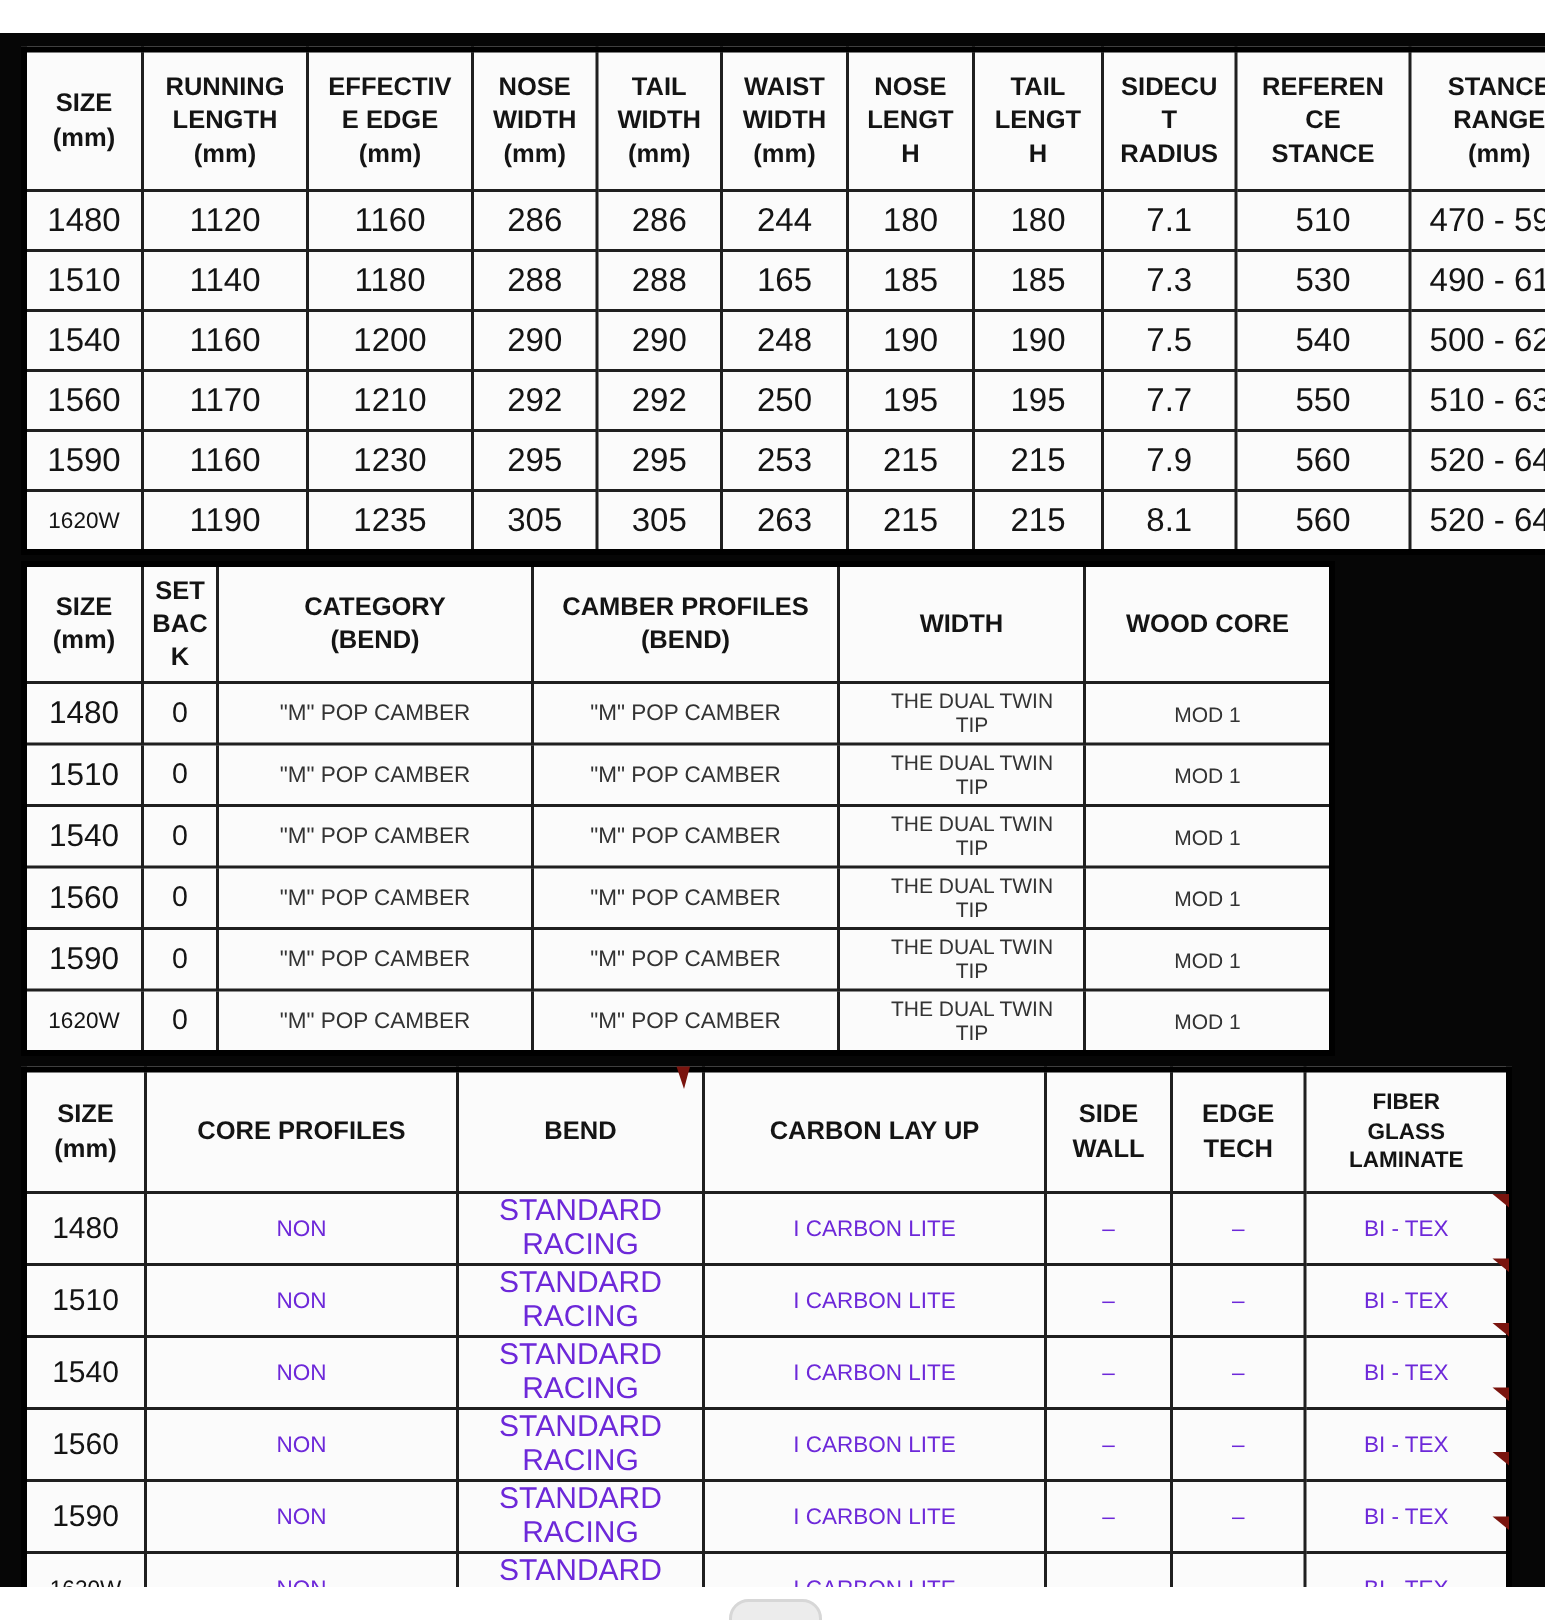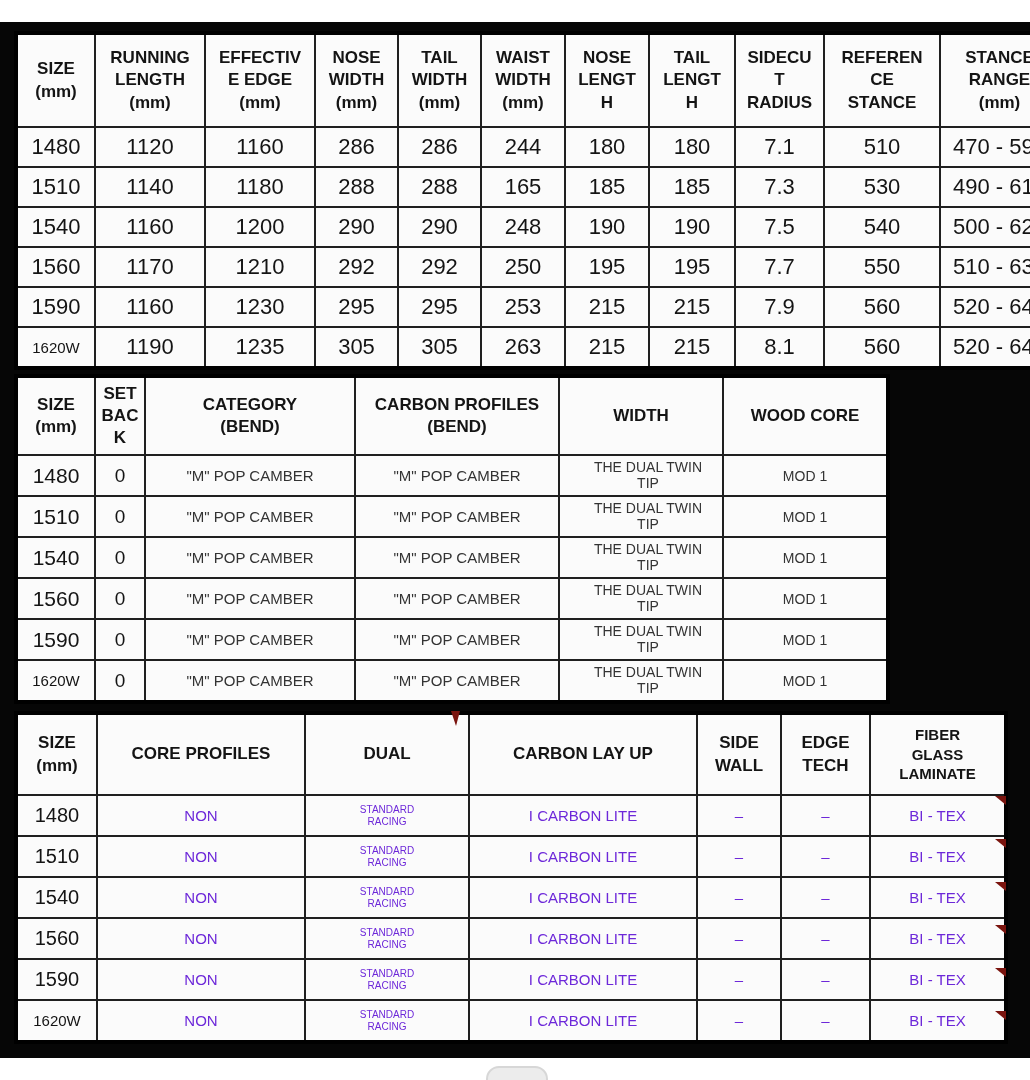--- a/index.html
+++ b/index.html
@@ -82,21 +82,21 @@
   #t3 tbody td { height: 39px; font-size: 15px; color: #6d28d9; }
   #t3 th:nth-child(1) { width: 74px;  }
   #t3 th:nth-child(2) { width: 202px; }
   #t3 th:nth-child(3) { width: 158px; }
   #t3 th:nth-child(4) { width: 222px; }
   #t3 th:nth-child(5) { width: 78px;  }
   #t3 th:nth-child(6) { width: 83px;  }
   #t3 th:nth-child(7) { width: 129px; margin-left: 41px; }
   #t3 th:last-child   { font-size: 15px; }
   #t3 tbody td:nth-child(1) { font-size: 20px; color: #141414; }
-  #t3 tbody td:nth-child(3) { font-size: 10px; line-height: 1.15; margin-left: 38px; }
+  #t3 tbody td:nth-child(3) { font-size: 20px; line-height: 1.15; margin-left: 38px; }
 
   td.small { font-size: 15px !important; text-align: center; }
 
   
   .red-wedge {
     position: absolute;
     width: 0; height: 0;
     border-left: 5px solid transparent;
     border-right: 4px solid transparent;
     border-top: 15px solid var(--marker);
@@ -258,21 +258,21 @@
     <table id="t2">
       <thead>
           <tr>
             <th>SIZE
 (mm)</th>
             <th>SET
 BAC
 K</th>
             <th>CATEGORY
 (BEND)</th>
-            <th>CARBON PROFILES
+            <th>CAMBER PROFILES
 (BEND)</th>
             <th>WIDTH</th>
             <th>WOOD CORE</th>
           </tr>
         </thead>
       <tbody>
           <tr>
             <td>1480</td>
             <td>0</td>
             <td>"M" POP CAMBER</td>
@@ -330,21 +330,21 @@
     </table>
   </div>
 
   <div class="tblwrap" id="w3">
     <table id="t3">
       <thead>
           <tr>
             <th>SIZE
 (mm)</th>
             <th>CORE PROFILES</th>
-            <th>DUAL</th>
+            <th>BEND</th>
             <th>CARBON LAY UP</th>
             <th>SIDE
 WALL</th>
             <th>EDGE
 TECH</th>
             <th>FIBER
 GLASS
 LAMINATE</th>
           </tr>
         </thead>

